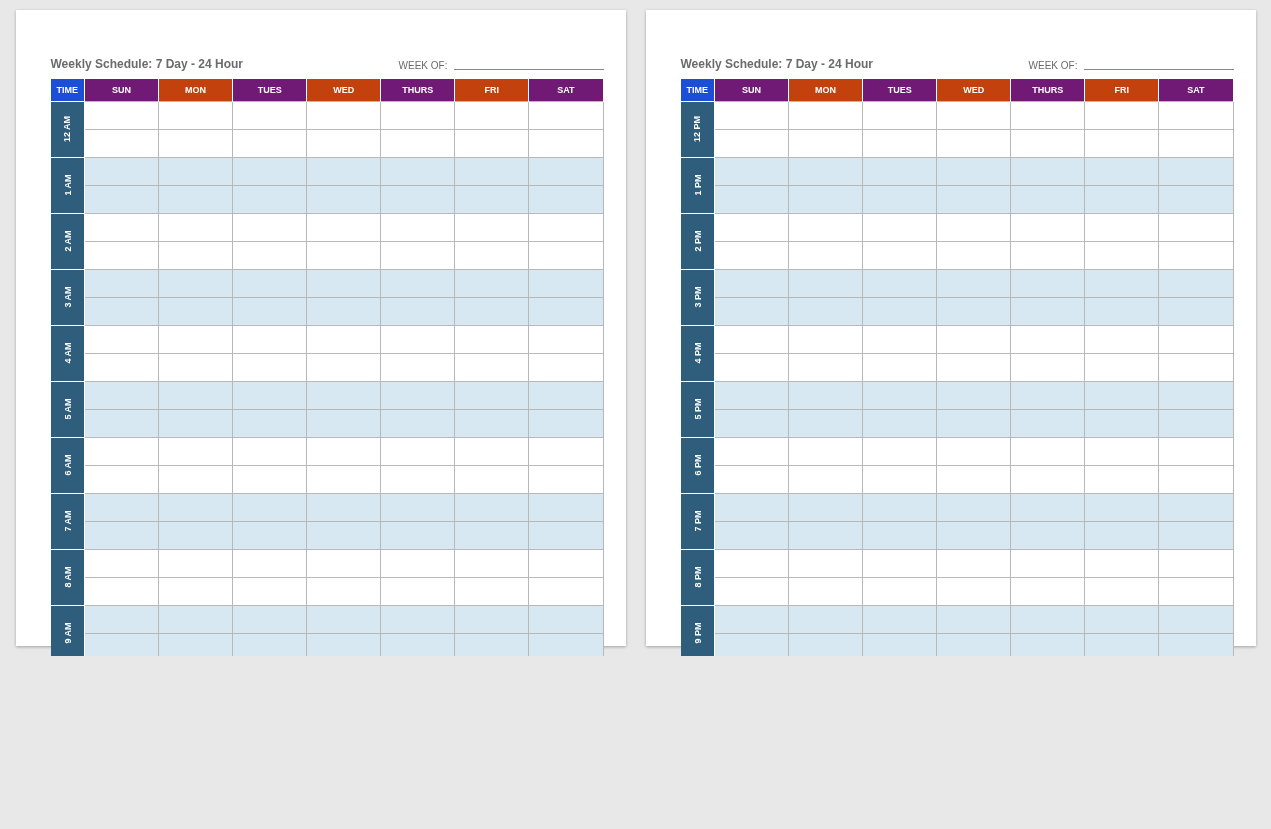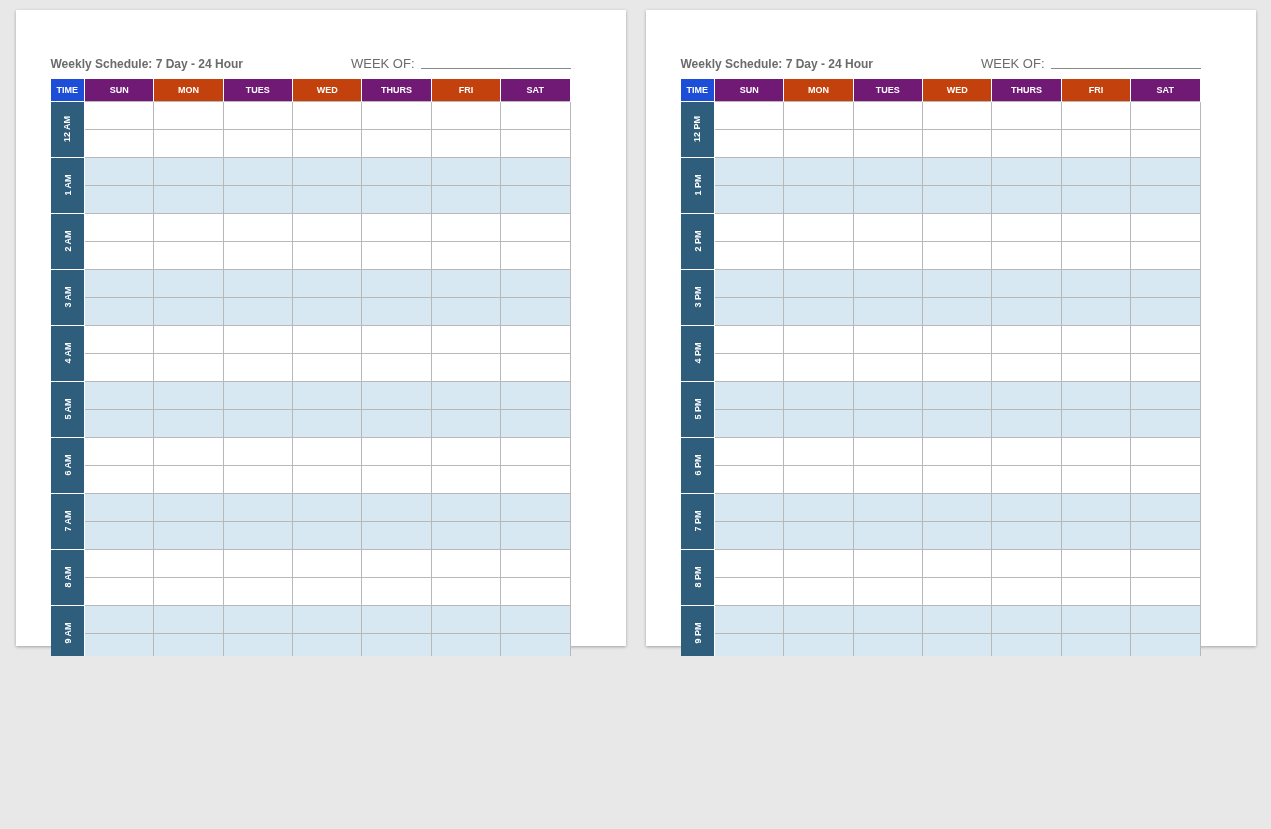--- a/index.html
+++ b/index.html
@@ -9,39 +9,39 @@
     display: flex;
     justify-content: center;
     gap: 20px;
     padding: 10px;
   }
   .page {
     background: #fff;
     width: 610px;
     height: 636px;
     box-shadow: 0 1px 3px rgba(0,0,0,.3);
-    padding: 35px 55px 20px 35px;
+    padding: 35px 22px 20px 35px;
   }
   .hdr {
     display: flex;
     align-items: flex-end;
     justify-content: space-between;
     margin-bottom: 8px;
     height: 26px;
   }
   .title {
     font-size: 12px;
     font-weight: bold;
     color: #6b6b6b;
   }
   .week-of {
     display: flex;
-    align-items: center;
+    align-items: flex-start;
     gap: 6px;
-    font-size: 13px;
+    font-size: 10px;
     color: #6b6b6b;
   }
   .week-of .line {
     width: 150px;
     border-bottom: 1px solid #888;
     height: 10px;
   }
   table {
     border-collapse: collapse;
     width: 100%;

